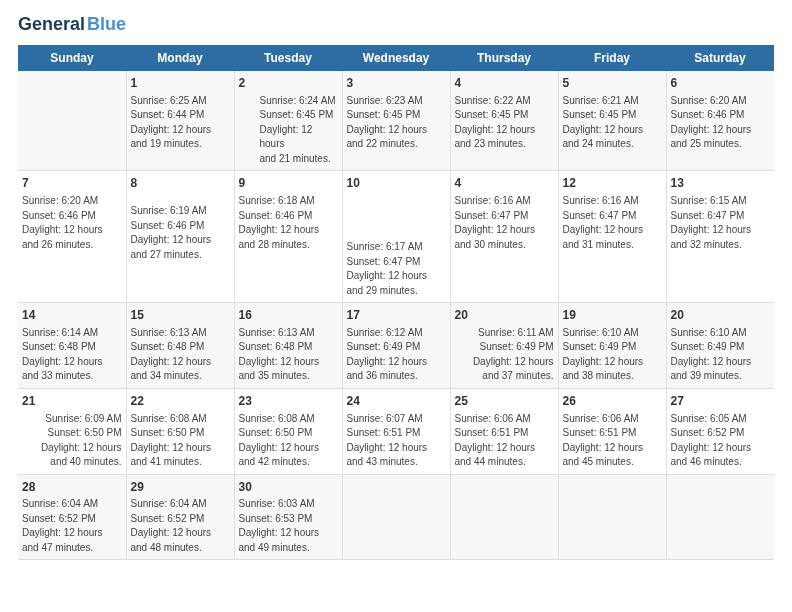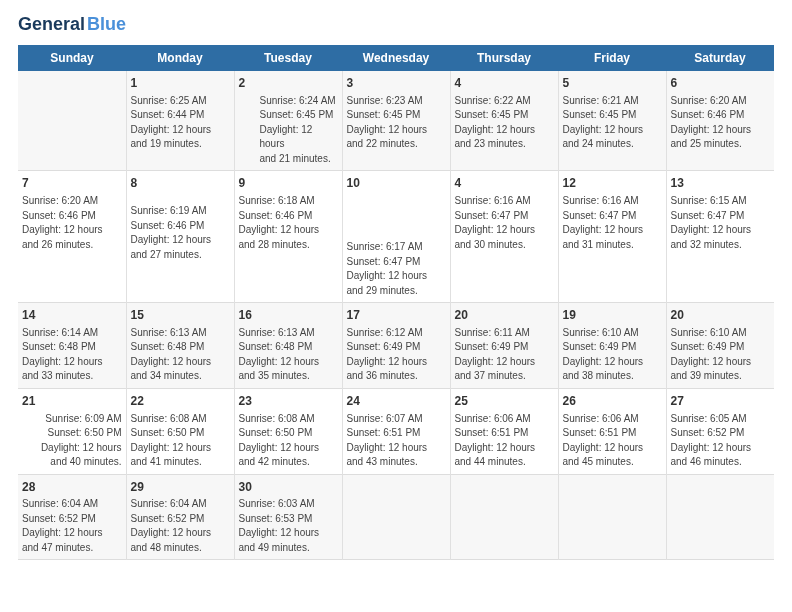--- a/index.html
+++ b/index.html
@@ -237,21 +237,21 @@
           </td>
           <td>
             <span class="day-num">17</span>
             <div class="day-info" style="white-space: pre-line;">Sunrise: 6:12 AM
 Sunset: 6:49 PM
 Daylight: 12 hours
 and 36 minutes.</div>
           </td>
           <td>
             <span class="day-num">20</span>
-            <div class="day-info" style="white-space: pre-line;">Sunrise: 6:11 AM
+            <div class="day-info" style="white-space: pre-line; text-align: right;">Sunrise: 6:11 AM
 Sunset: 6:49 PM
 Daylight: 12 hours
 and 37 minutes.</div>
           </td>
           <td>
             <span class="day-num">19</span>
             <div class="day-info" style="white-space: pre-line;">Sunrise: 6:10 AM
 Sunset: 6:49 PM
 Daylight: 12 hours
 and 38 minutes.</div>

